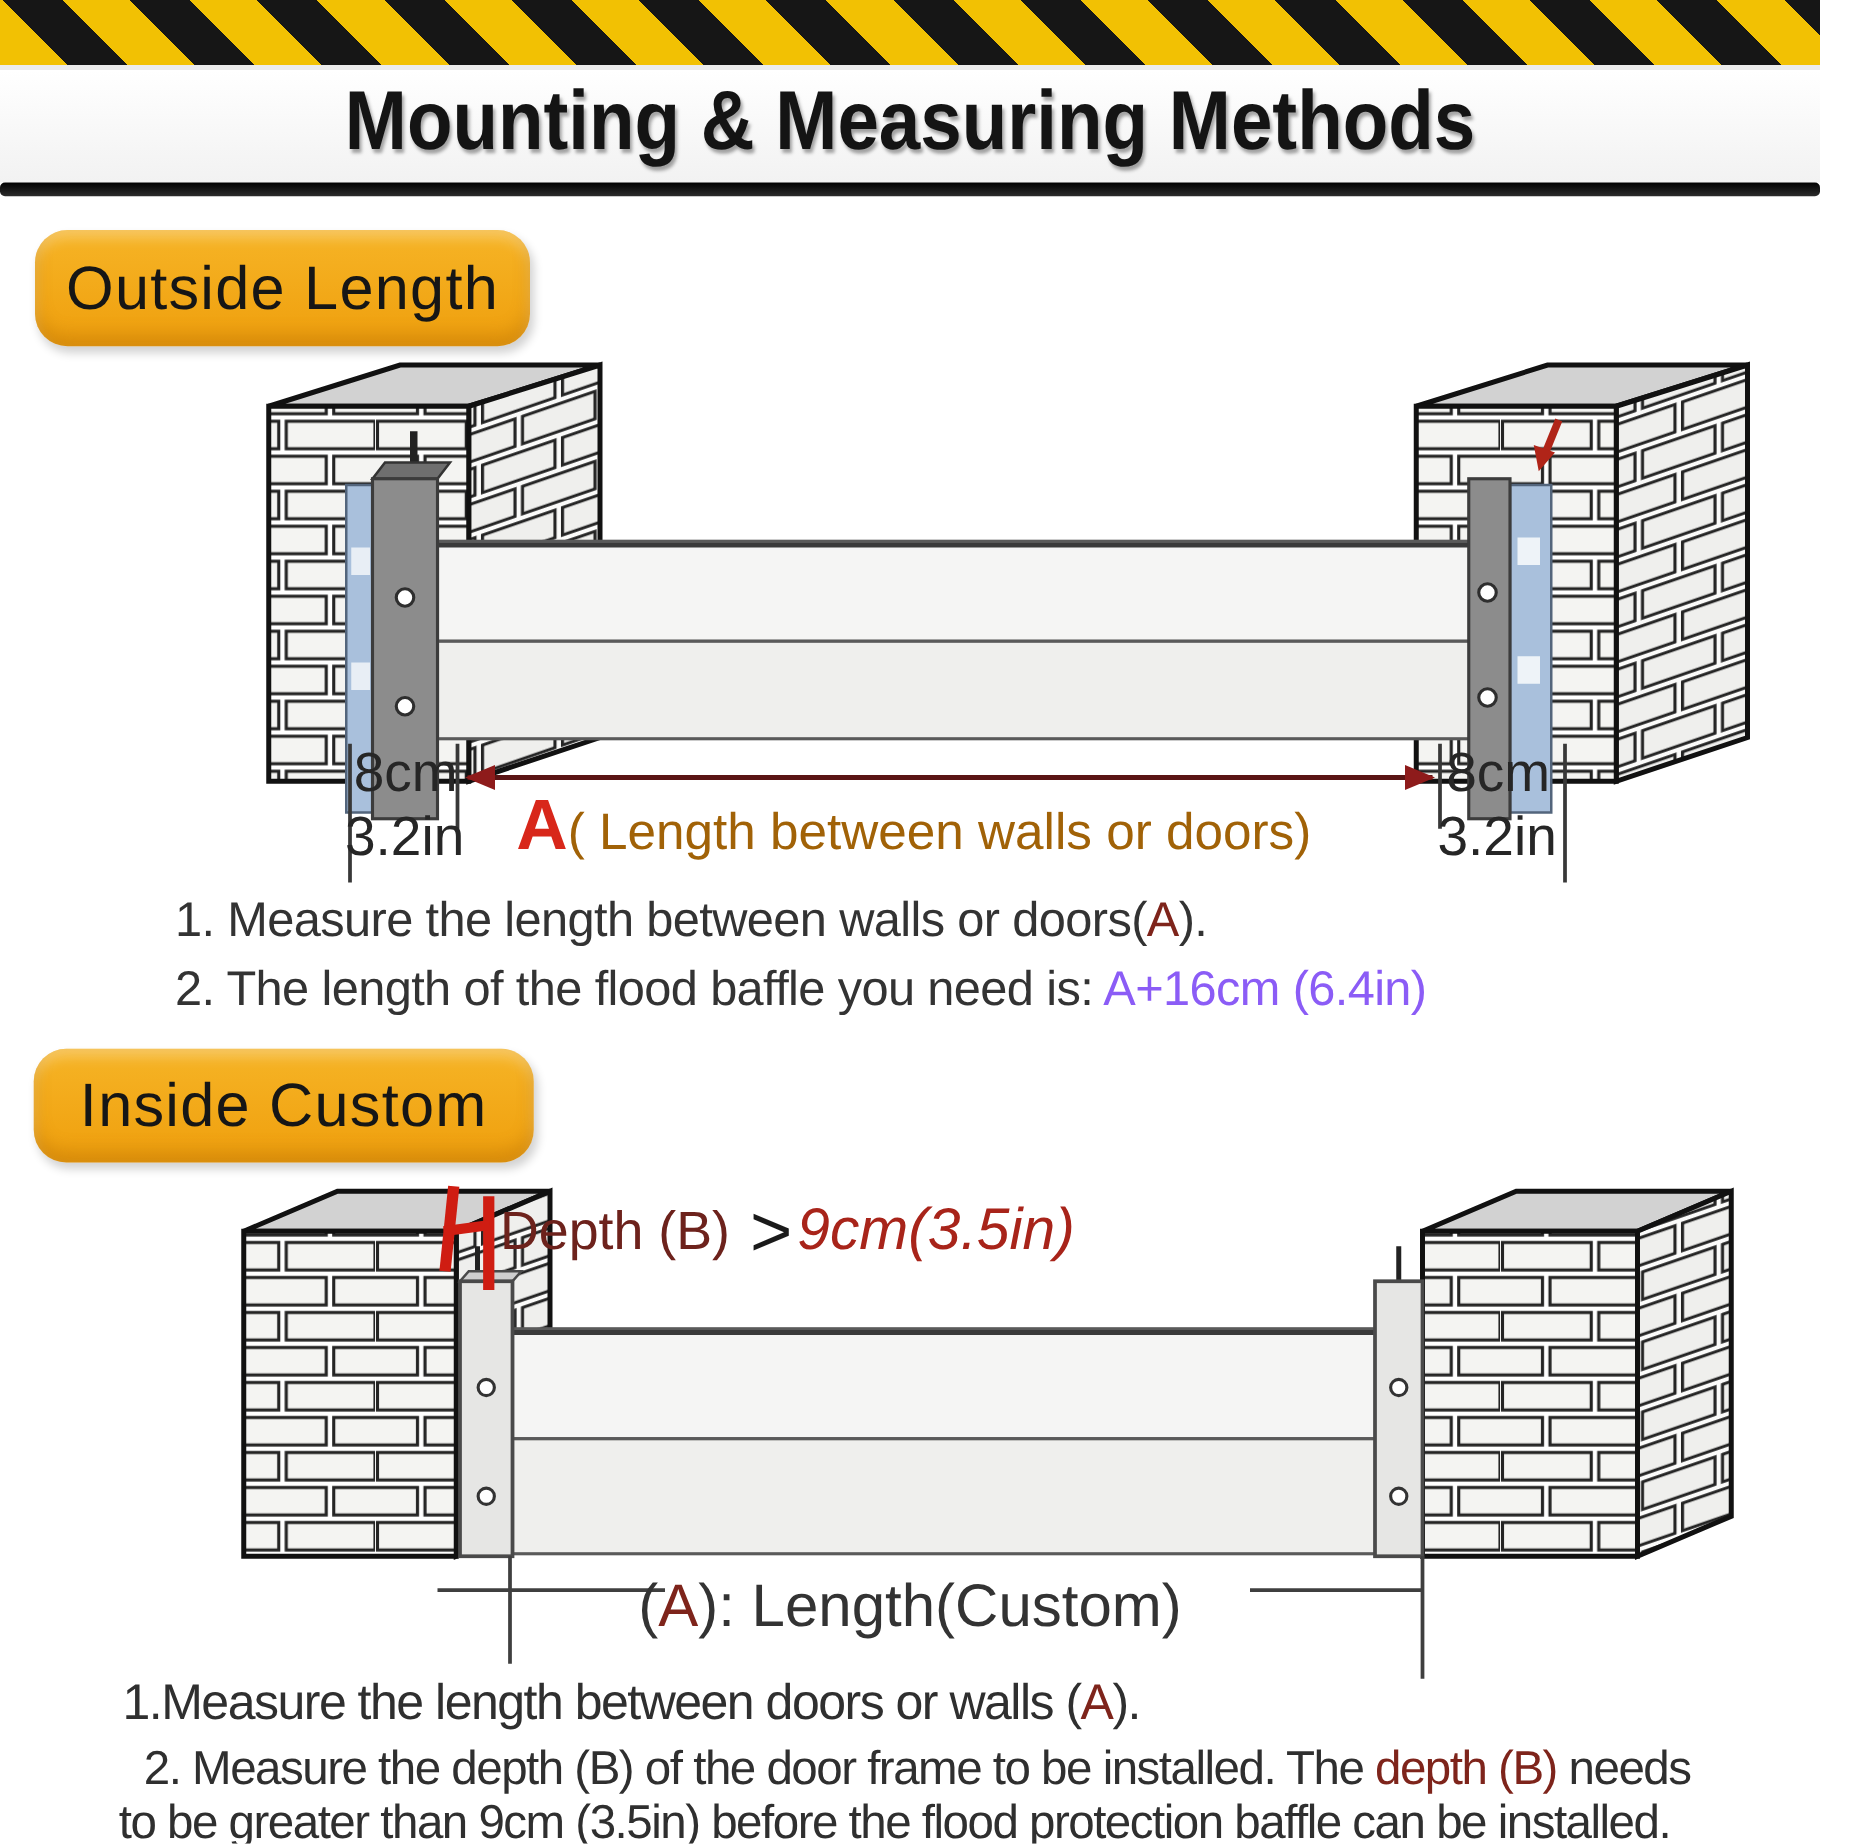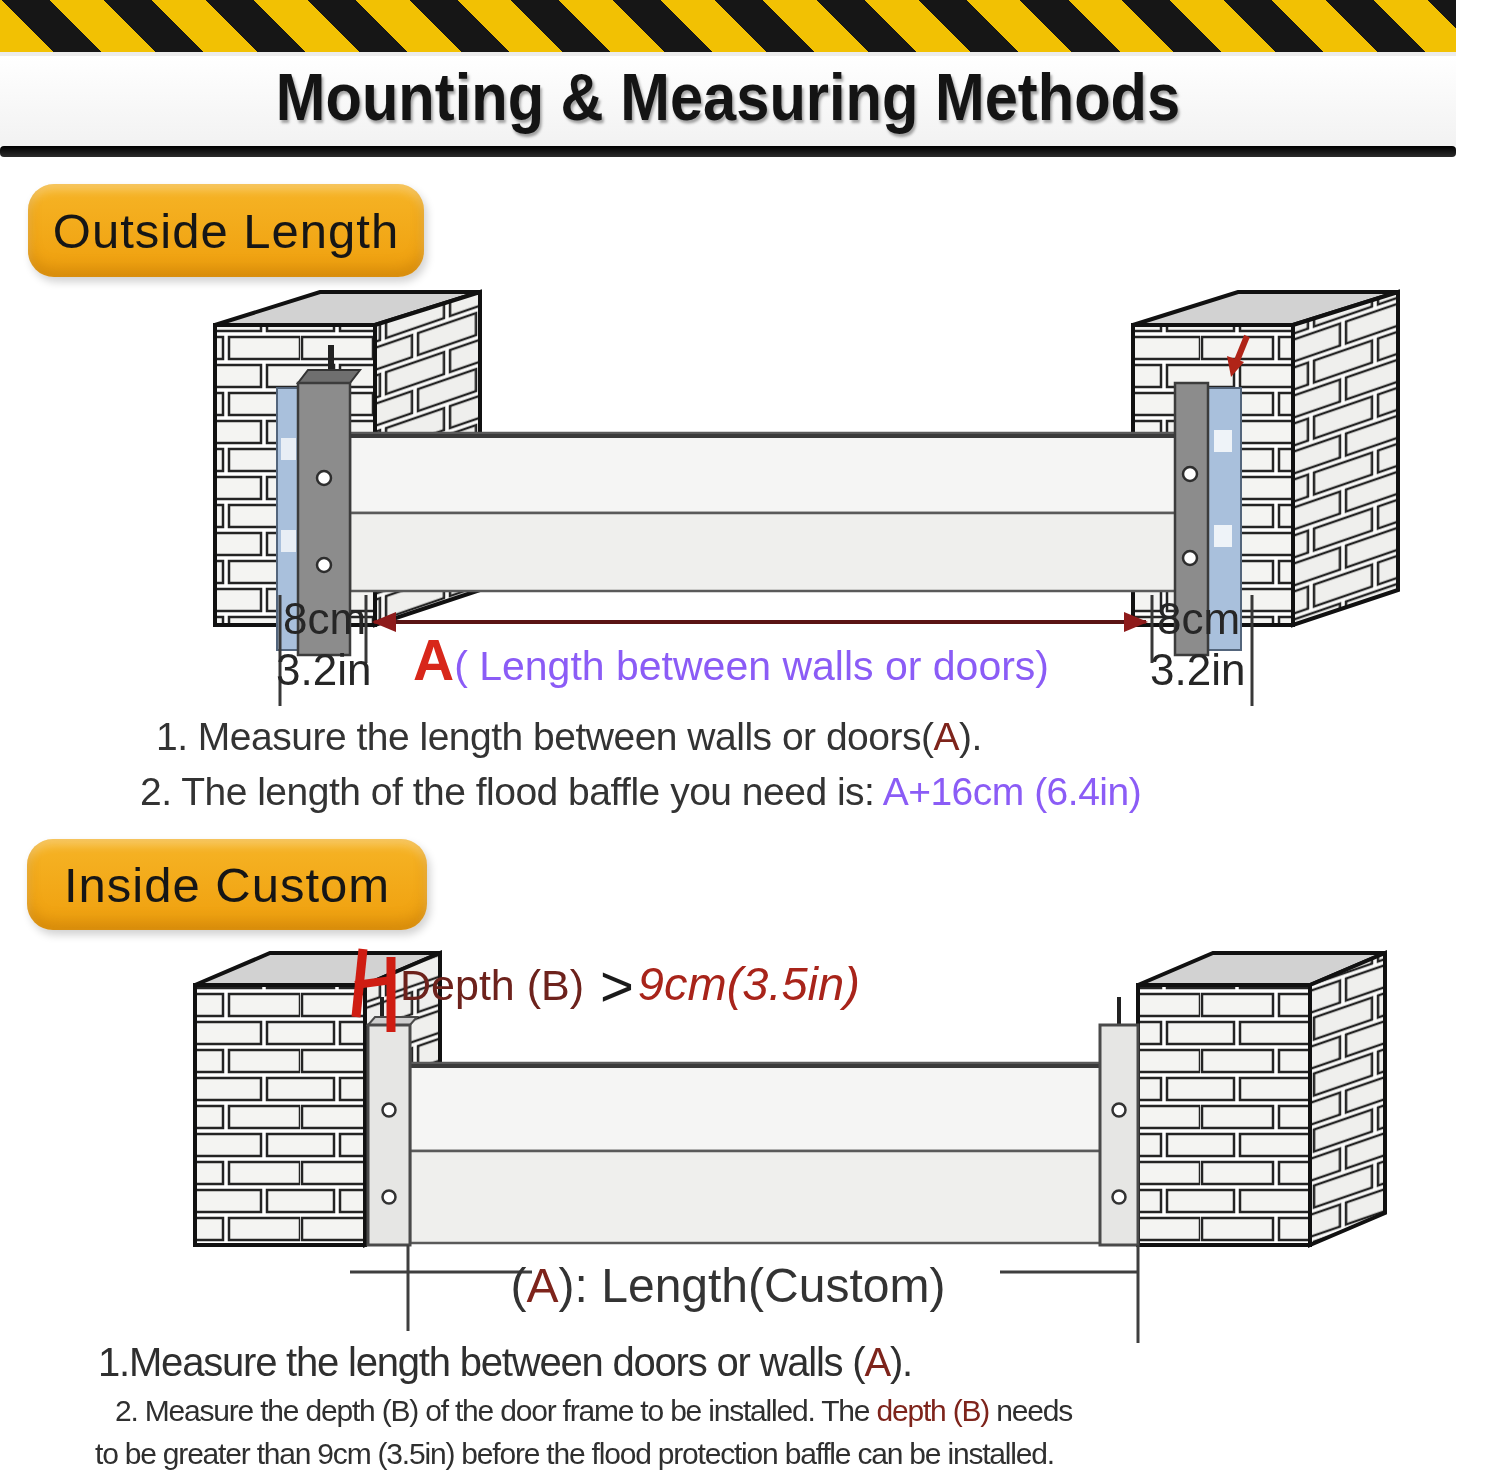--- a/index.html
+++ b/index.html
@@ -36,32 +36,32 @@
     box-shadow:inset 0 -9px 14px rgba(150,85,0,.28), inset 0 6px 10px rgba(255,255,255,.30), 3px 5px 8px rgba(0,0,0,.18);
   }
   #badge-outside{left:28px;top:184px;width:396px;height:93px;}
   #badge-inside{left:27px;top:839px;width:400px;height:91px;}
   
   .dia{position:absolute;left:0;}
   
   .dim{position:absolute;font-size:44px;color:#262626;white-space:nowrap;}
   .arrow-label{position:absolute;left:413px;top:627px;white-space:nowrap;}
   .arrow-label .big-a{font-size:57px;font-weight:700;color:#d8271a;}
-  .arrow-label .rest{font-size:41px;color:#8b5cf6;}
+  .arrow-label .rest{font-size:41px;color:#a16207;}
   .depth-label{position:absolute;left:400px;top:952px;white-space:nowrap;}
   .depth-label .depth-b{font-size:43px;color:#6d221c;}
   .depth-label .gt{font-size:58px;color:#1a1a1a;vertical-align:-6px;padding:0 4px;}
   .depth-label .depth-v{font-size:47px;color:#a8241a;font-style:italic;}
   .length-label{
     position:absolute;left:50%;top:1258px;transform:translateX(-50%);
     font-size:48px;color:#333333;white-space:nowrap;
   }
   
   .step-line{position:absolute;font-size:39px;letter-spacing:-0.5px;color:#333333;white-space:nowrap;}
-  .step-line-sm{position:absolute;font-size:30px;letter-spacing:-1.2px;color:#2f2f2f;white-space:nowrap;}
+  .step-line-sm{position:absolute;font-size:38px;letter-spacing:-1.2px;color:#2f2f2f;white-space:nowrap;}
   .maroon{color:#7e241b;}
   .red-accent{color:#8b5cf6;}
 </style>
 </head>
 <body>
 
 <div class="canvas">
 
   <div class="hazard"></div>
 
@@ -148,21 +148,21 @@
   </svg>
 
   <div class="dim" style="left:283px;top:594px">8cm</div>
   <div class="dim" style="left:276px;top:645px">3.2in</div>
   <div class="dim" style="left:1157px;top:594px">8cm</div>
   <div class="dim" style="left:1150px;top:645px">3.2in</div>
   <div class="arrow-label">
     <span class="big-a">A</span><span class="rest">( Length between walls or doors)</span>
   </div>
 
-  <div class="step-line" style="left:156px;top:715px">
+  <div class="step-line" style="left:140px;top:715px">
     <span>1. Measure the length between walls or doors(</span><span class="maroon">A</span><span>).</span>
   </div>
   <div class="step-line" style="left:140px;top:770px">
     <span>2. The length of the flood baffle you need is: </span><span class="red-accent">A+16cm (6.4in)</span>
   </div>
 
   <div class="badge" id="badge-inside">Inside Custom</div>
 
   <svg class="dia" style="top:935px" width="1500" height="412" viewBox="0 0 1500 412">
     <defs>

